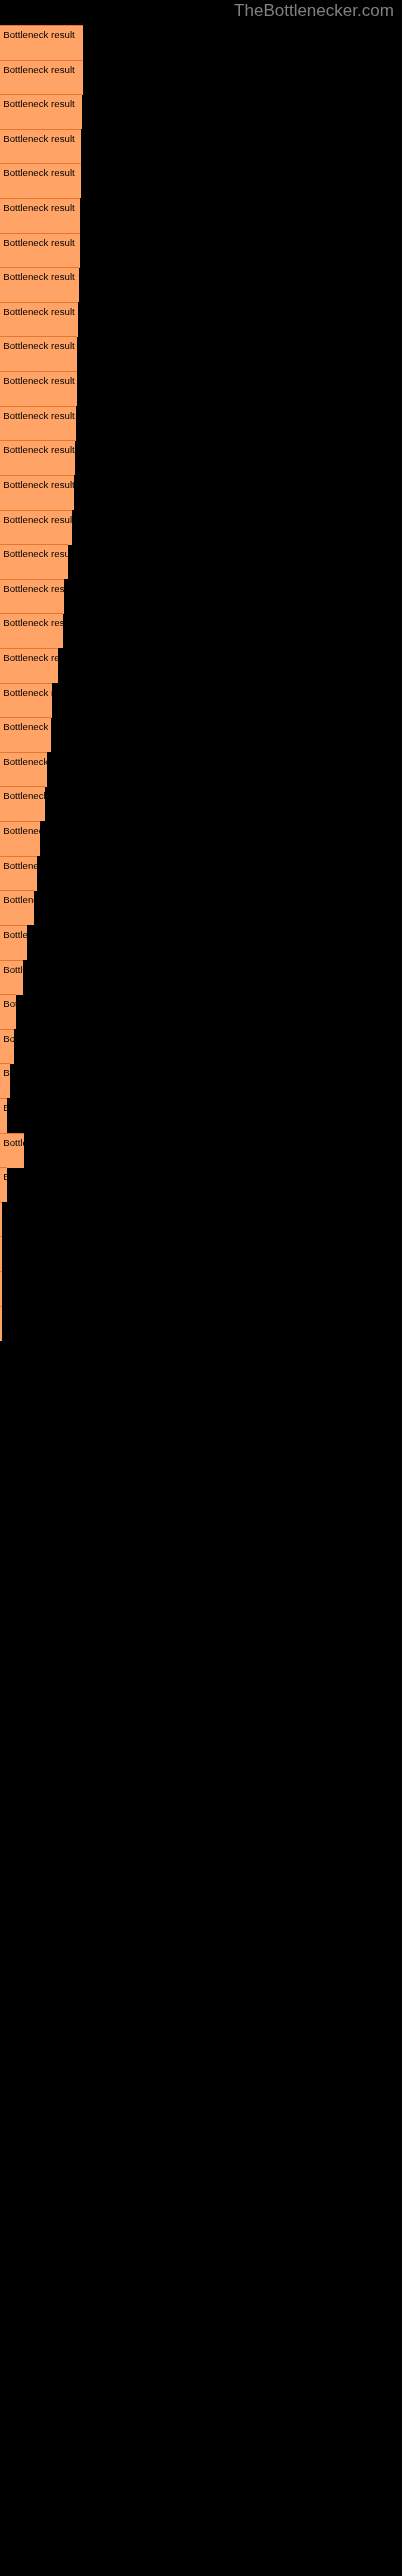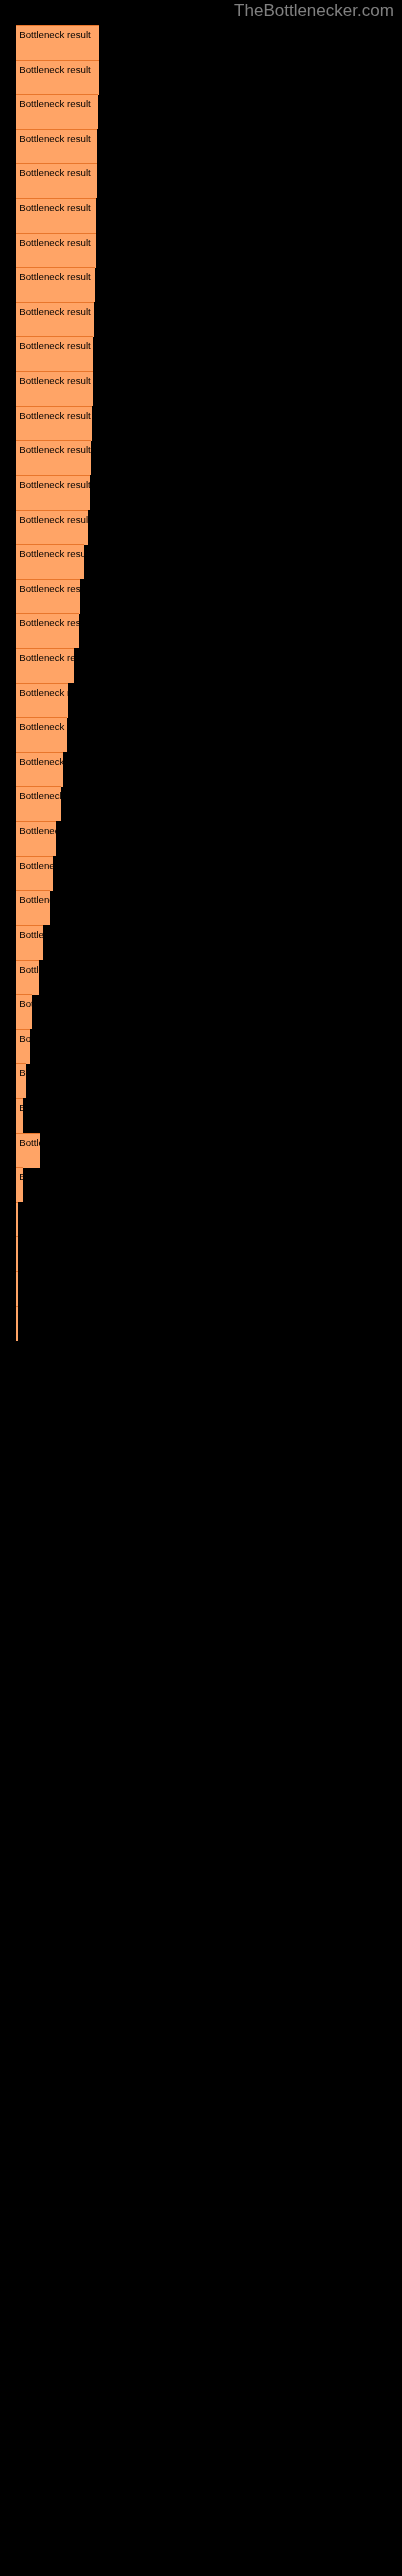--- a/index.html
+++ b/index.html
@@ -38,21 +38,21 @@
     width: 403px;
     height: 2576px;
   }
   .bar-row {
     position: absolute;
     left: 0px;
     height: 19.3px;
   }
   .bar {
     position: absolute;
-    left: 16px;
+    left: 0;
     top: 0;
     height: 35px;
     box-sizing: border-box;
     background: #FFA466;
     border-top: 1.6px solid #E8762C;
     overflow: hidden;
     white-space: nowrap;
   }
   .bar-label {
     position: absolute;

